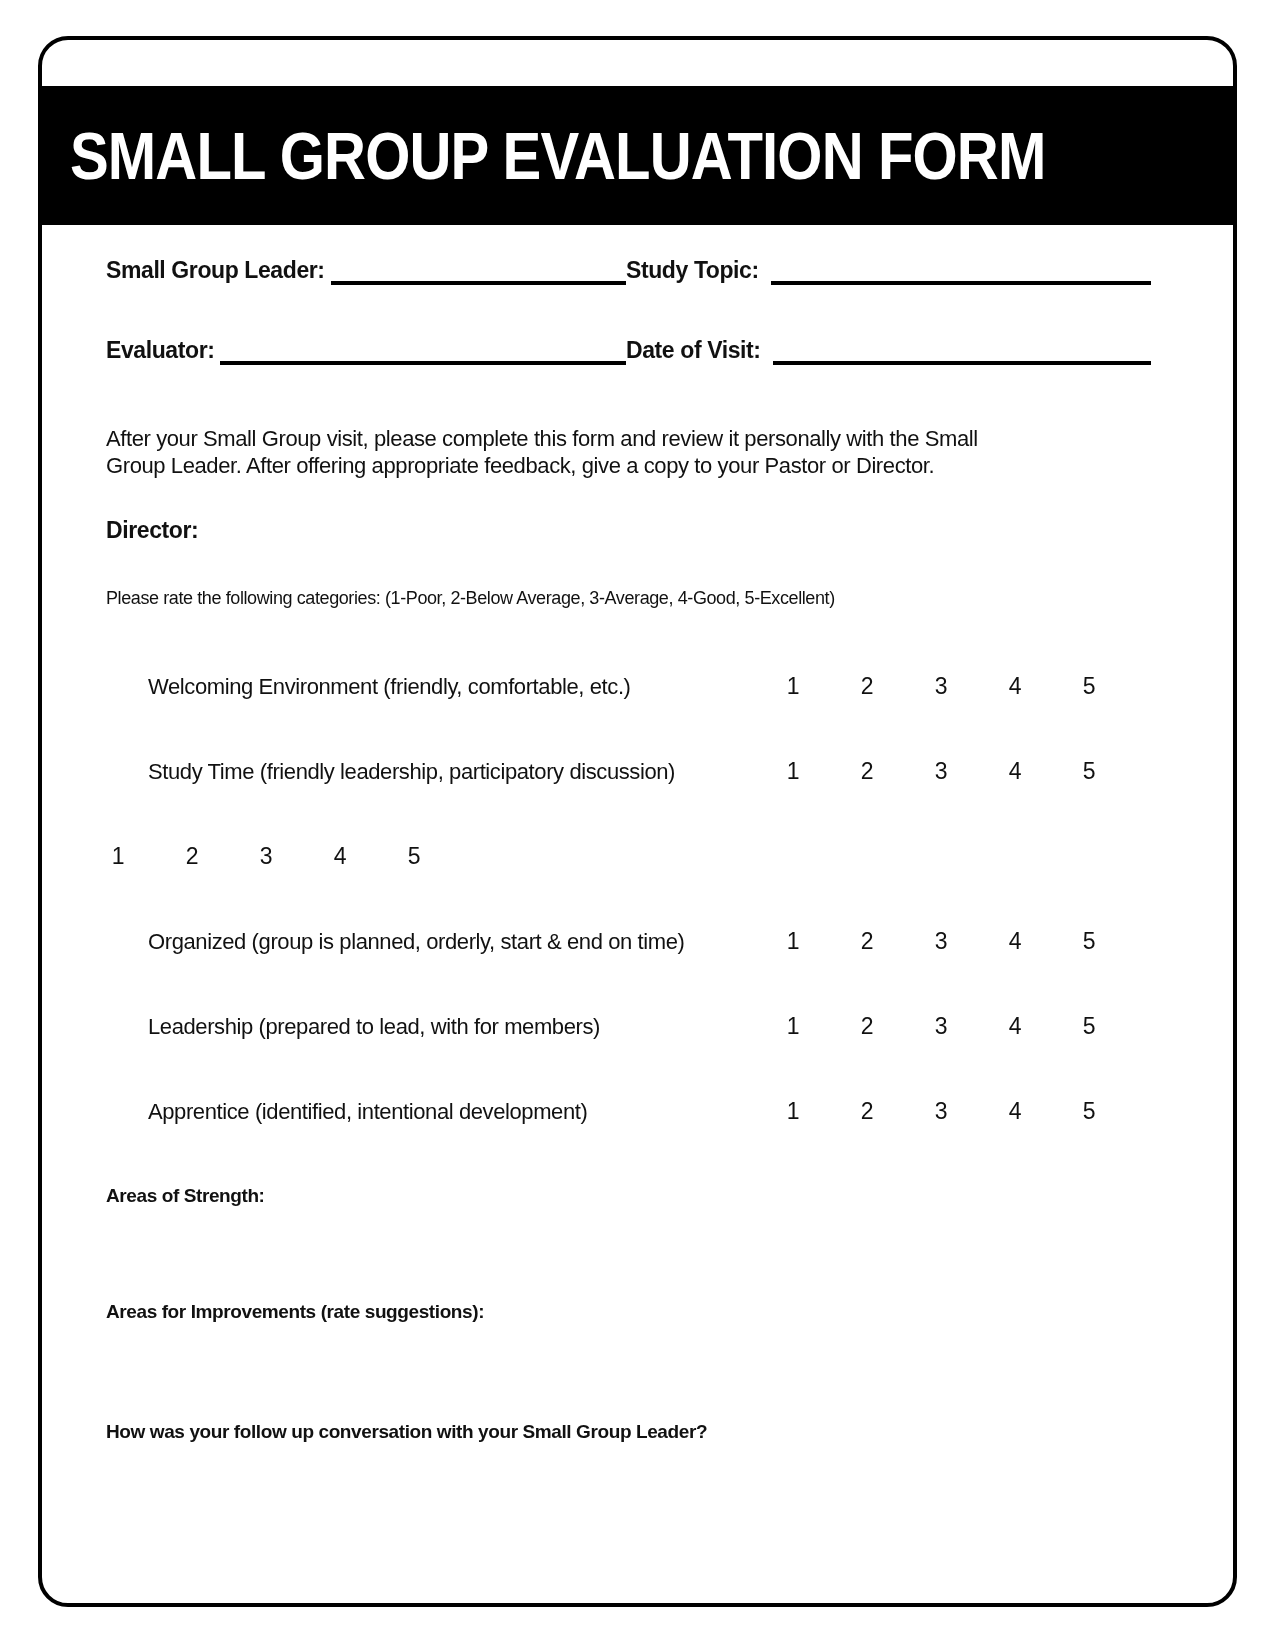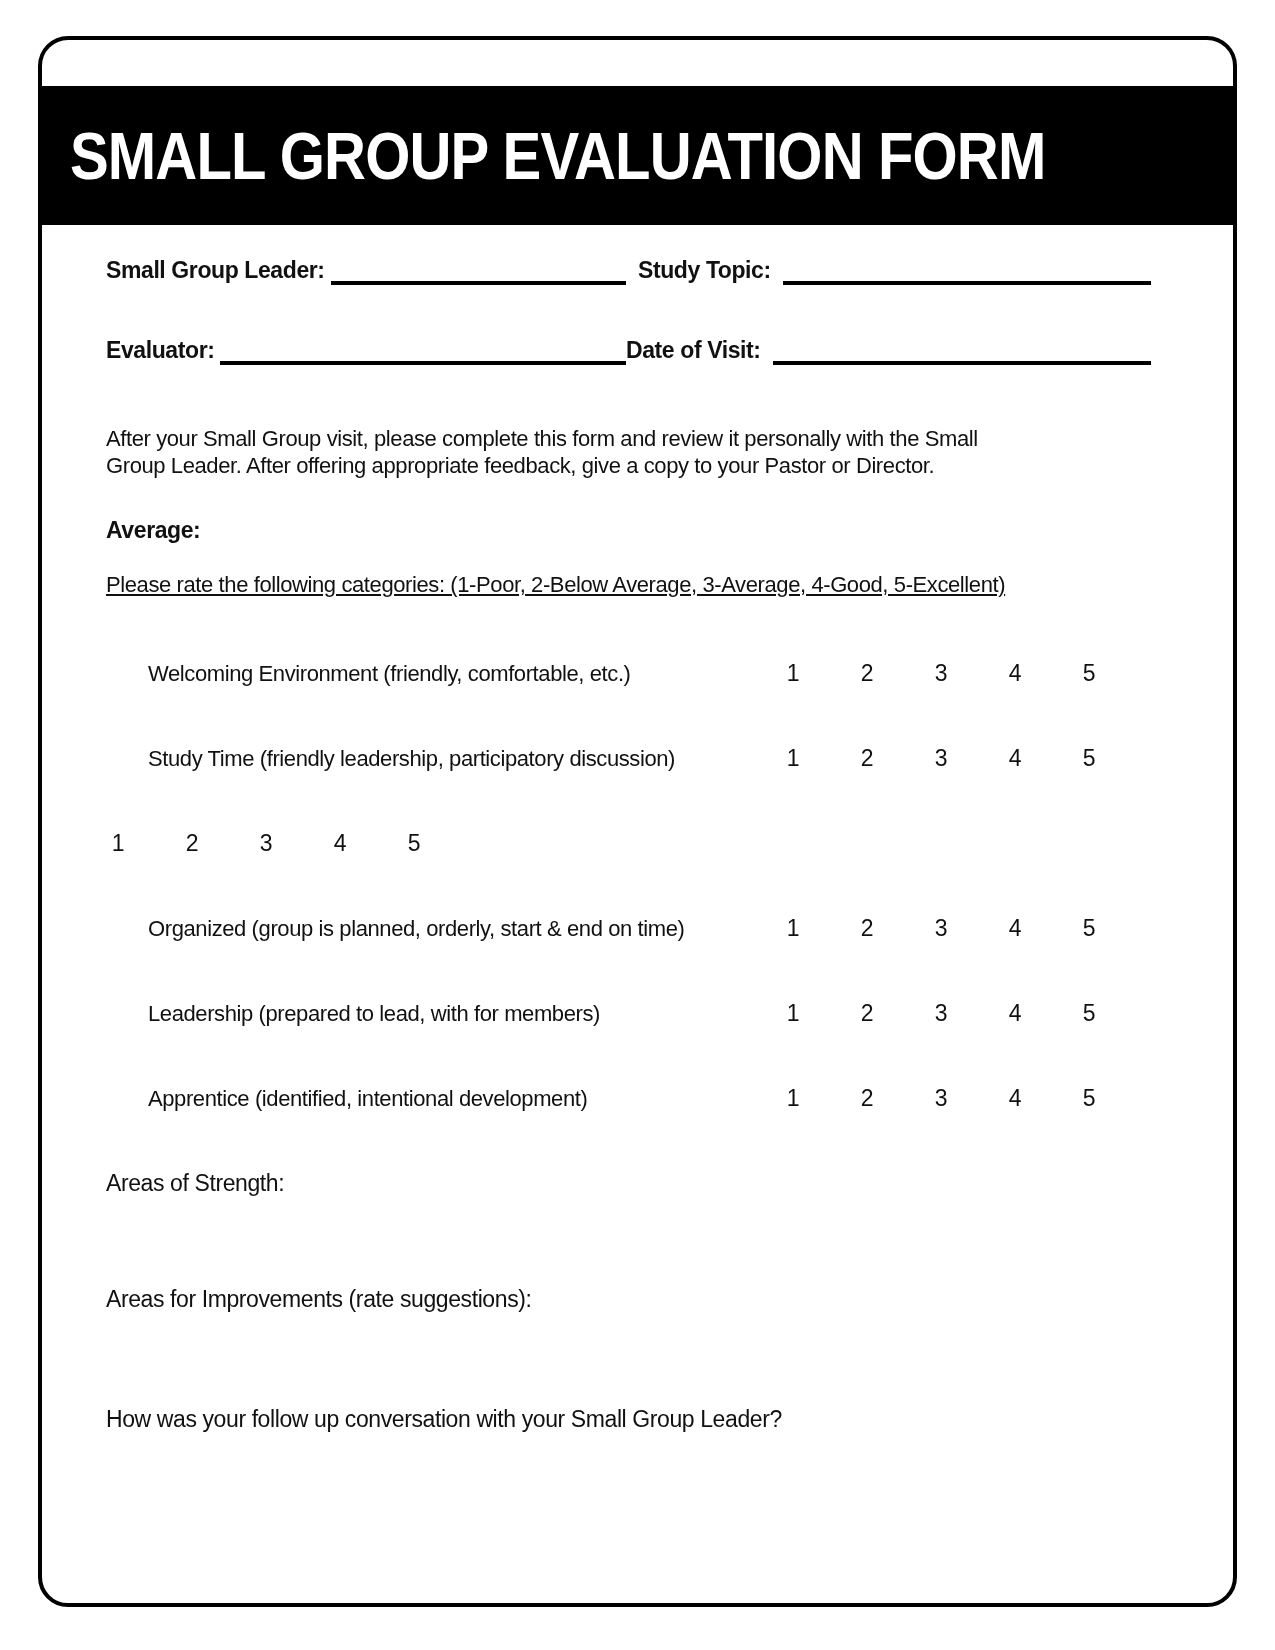--- a/index.html
+++ b/index.html
@@ -47,21 +47,21 @@
   
   .content {
     padding: 0 82px 0 64px;
     letter-spacing: -0.4px;
   }
   .fields-row {
     display: flex;
     align-items: flex-end;
     height: 36px;
   }
-  .fields-row.row-1 { margin-top: 24px; gap: 12px; }
+  .fields-row.row-1 { margin-top: 24px; }
   .fields-row.row-2 { margin-top: 44px; }
   .field-half-left {
     width: 520px;
     display: flex;
     align-items: flex-end;
   }
   .field-half-right {
     flex: 1;
     display: flex;
     align-items: flex-end;
@@ -86,24 +86,23 @@
     line-height: 27px;
     white-space: pre-line;
   }
   .overview-heading {
     margin-top: 38px;
     font-weight: 700;
     font-size: 23px;
     line-height: 26px;
   }
   .rating-instruction {
-    margin-top: 29px;
-    font-size: 22px;
+    margin-top: 42px;
+    font-size: 18px;
     line-height: 26px;
-    text-decoration: underline;
   }
   .rating-list { margin-top: 62px; }
   .rating-row {
     display: flex;
     align-items: baseline;
     height: 30px;
     margin-bottom: 55px;
   }
   .rating-row .category-label {
     flex: 1;
@@ -117,22 +116,22 @@
     display: flex;
     justify-content: space-between;
   }
   .rating-option {
     font-size: 23px;
     width: 24px;
     text-align: center;
     cursor: pointer;
   }
   .section-heading {
-    font-weight: 400;
-    font-size: 23px;
+    font-weight: 700;
+    font-size: 19px;
     line-height: 26px;
   }
   .section-heading.strengths { margin-top: 20px; }
   .response-area { width: 100%; }
   .response-area.strengths-area { height: 90px; }
   .response-area.improvements-area { height: 94px; }
   .response-area.followup-area { height: 150px; }
 </style>
 </head>
 <body>
@@ -163,21 +162,21 @@
       </div>
       <div class="field-half-right">
         <span class="field-label">Date of Visit:</span>
         <div class="blank"></div>
       </div>
     </div>
 
     <div class="intro">After your Small Group visit, please complete this form and review it personally with the Small
 Group Leader. After offering appropriate feedback, give a copy to your Pastor or Director.</div>
 
-    <div class="overview-heading">Average:</div>
+    <div class="overview-heading">Director:</div>
 
     <div class="rating-instruction">Please rate the following categories: (1-Poor, 2-Below Average, 3-Average, 4-Good, 5-Excellent)</div>
 
     <div class="rating-list">
 
       <div class="rating-row">
         <span class="category-label">Welcoming Environment (friendly, comfortable, etc.)</span>
         <div class="rating-scale">
           <span class="rating-option">1</span>
           <span class="rating-option">2</span>

